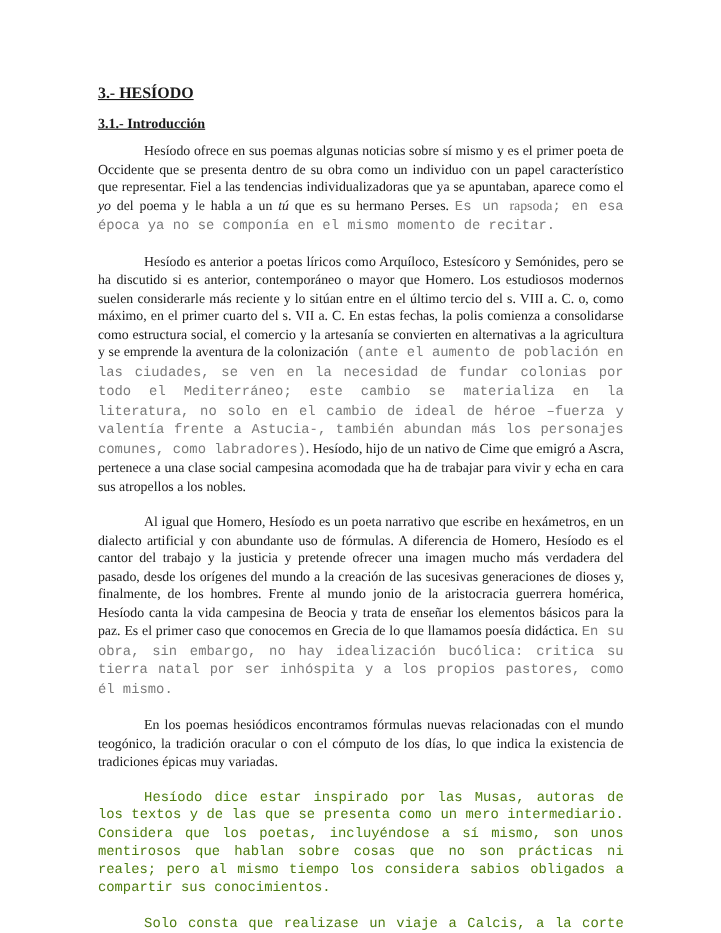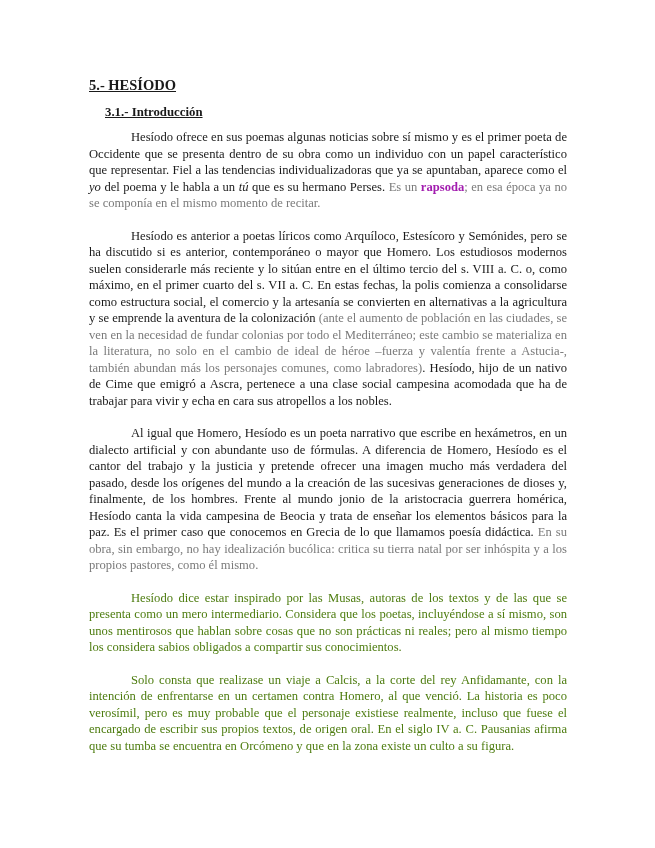--- a/index.html
+++ b/index.html
@@ -10,40 +10,41 @@
       color: #1a1a1a;
       font-size: 12.6px;
       line-height: 16.5px;
     }
     .h1 {
       font-weight: bold; text-decoration: underline; font-size: 14.5px;
       margin: 0 0 10px 0; line-height: 18px;
     }
     .h2 {
       font-weight: bold; text-decoration: underline; font-size: 12.8px;
-      margin: 0 0 9px 16px; line-height: 16px;
+      margin: 0 0 9px 0; line-height: 16px;
     }
     .p {
       text-align: justify; text-indent: 42px; margin: 0 0 16px 0;
     }
-    .gray { color: #7a7a7a; }
+    .gray { color: #7a7a7a; font-family: Liberation Mono, monospace; }
     .p.gray { color: #4d7c0f; }
     b { font-weight: normal; }
-    .semi { font-weight: bold; color: #a21caf; }
+    .semi { font-weight: normal; color: #737373; }
   </style>
 </head>
 <body>
 
 <div class="page">
-  <div class="h1">5.- HESÍODO</div>
+  <div class="h1">3.- HESÍODO</div>
   <div class="h2">3.1.- Introducción</div>
 
   <p class="p"><span>Hesíodo ofrece en sus poemas algunas noticias </span><b>sobre sí mismo</b><span> y es el primer poeta de Occidente que se presenta dentro de su obra como un individuo con un papel característico que representar. Fiel a las tendencias individualizadoras que ya se apuntaban, aparece como el </span><i>yo</i><span> del poema y le habla a un </span><i>tú</i><span> que es su hermano Perses. </span><span class="gray">Es un </span><span class="semi">rapsoda</span><span class="gray">; en esa época ya no se componía en el mismo momento de recitar.</span></p>
 
   <p class="p"><span>Hesíodo es anterior a poetas líricos como Arquíloco, Estesícoro y Semónides, pero se ha discutido si es anterior, contemporáneo o mayor que Homero.  Los estudiosos modernos suelen considerarle más reciente y lo sitúan entre en el último tercio del s. VIII a. C. o, como máximo, en el primer cuarto del s. VII a. C. En estas fechas, la polis comienza a consolidarse como estructura social, el comercio y la artesanía se convierten en alternativas a la agricultura y se emprende la </span><b>aventura de la colonización</b><span class="gray"> (ante el aumento de población en las ciudades, se ven en la necesidad de fundar colonias por todo el Mediterráneo; este cambio se materializa en la literatura, no solo en el cambio de ideal de héroe –fuerza y valentía frente a Astucia-, también abundan más los personajes comunes, como labradores)</span><span>. Hesíodo, hijo de un nativo de Cime que emigró a Ascra, pertenece a una clase social campesina acomodada que ha de trabajar para vivir y echa en cara sus atropellos a los nobles.</span></p>
 
   <p class="p"><span>Al igual que Homero, Hesíodo es un poeta narrativo que escribe en </span><b>hexámetros</b><span>, en un </span><b>dialecto artificial</b><span> y con abundante uso de </span><b>fórmulas</b><span>. A diferencia de Homero, Hesíodo es el cantor del trabajo y la justicia y pretende ofrecer una imagen mucho más verdadera del pasado, desde los orígenes del mundo a la creación de las sucesivas generaciones de dioses y, finalmente, de los hombres. Frente al mundo jonio de la aristocracia guerrera homérica, Hesíodo canta la vida campesina de Beocia y trata de enseñar los elementos básicos para la paz. Es el primer caso que conocemos en Grecia de lo que llamamos </span><b>poesía didáctica</b><span>. </span><span class="gray">En su obra, sin embargo, no hay idealización bucólica: critica su tierra natal por ser inhóspita y a los propios pastores, como él mismo.</span></p>
 
+  <p class="p"><span>En los poemas hesiódicos encontramos fórmulas nuevas relacionadas con el mundo teogónico, la tradición oracular o con el cómputo de los días, lo que indica la existencia de tradiciones épicas muy variadas.</span></p>
 
   <p class="p gray"><span>Hesíodo dice estar inspirado por las Musas, autoras de los textos y de las que se presenta como un mero intermediario. Considera que los poetas, incluyéndose a sí mismo, son unos mentirosos que hablan sobre cosas que no son prácticas ni reales; pero al mismo tiempo los considera sabios obligados a compartir sus conocimientos.</span></p>
 
   <p class="p gray"><span>Solo consta que realizase un viaje a Calcis, a la corte del rey Anfidamante, con la intención de enfrentarse en un certamen contra Homero, al que venció. La historia es poco verosímil, pero es muy probable que el personaje existiese realmente, incluso que fuese el encargado de escribir sus propios textos, de origen oral. En el siglo IV a. C. Pausanias afirma que su tumba se encuentra en Orcómeno y que en la zona existe un culto a su figura.</span></p>
 </div>
 
 </body></html>

